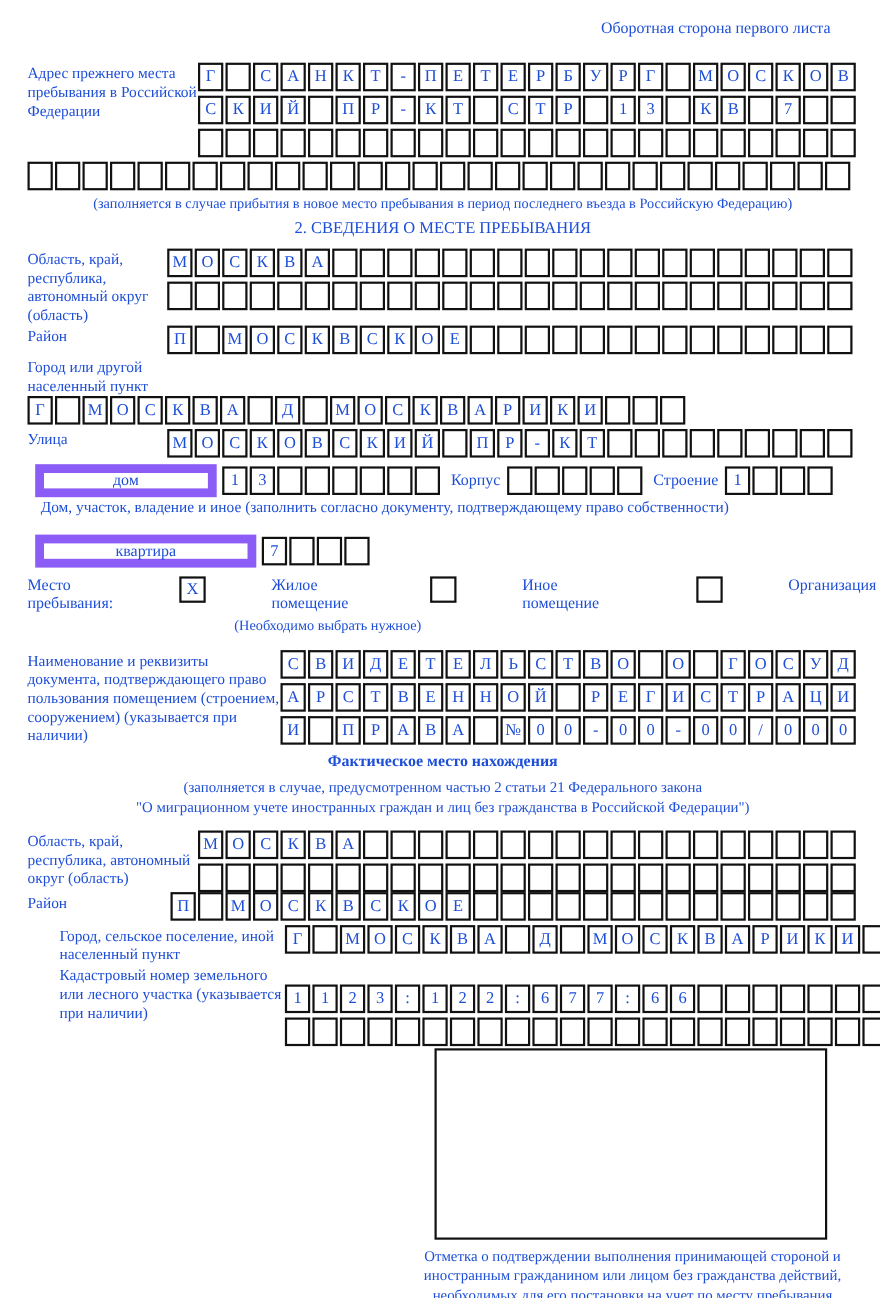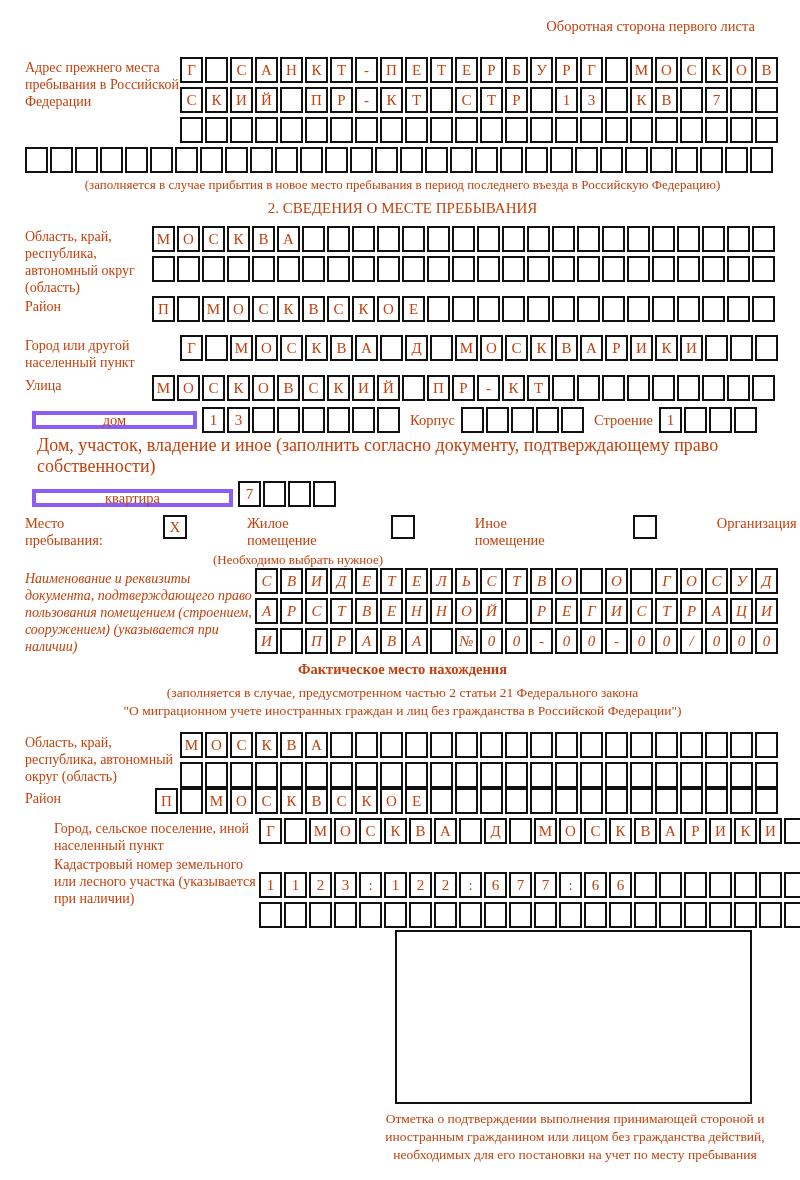--- a/index.html
+++ b/index.html
@@ -1,47 +1,47 @@
 <!DOCTYPE html>
 <html><head>
 <meta charset="utf-8">
 <style>
   html,body{margin:0;padding:0;background:#ffffff;}
   .page{
     position:relative;width:800px;height:1180px;box-sizing:border-box;
-    background:#ffffff;color:#c2410c;overflow:hidden;
+    background:#ffffff;color:#1d4ed8;overflow:hidden;
     font-family:"Liberation Serif","DejaVu Serif",serif;
     font-size:14px;padding:18px 20px 0 25px;
   }
   .header-note{text-align:right;padding-right:25px;font-size:14.5px;}
   .frow{display:flex;align-items:flex-start;}
   .flabel{flex:none;line-height:17px;padding-top:2px;font-size:14px;}
   .w155{width:155px;}.w127{width:127px;}.w130{width:130px;}
   .w205{width:205px;margin-left:29px;}.w230{width:230px;}
   .cellcol{display:flex;flex-direction:column;gap:4px;}
   .cells{display:flex;}
   .cell{
     flex:none;width:23px;height:26px;box-sizing:border-box;margin-right:2px;
     border:2px solid #111;display:flex;align-items:center;justify-content:center;
     font-size:15px;line-height:1;
   }
   .center13{text-align:center;font-size:13px;margin-top:4px;}
   .h2title{text-align:center;font-weight:normal;font-size:15px;margin:7px 0 9px 0;}
   .subtitle{text-align:center;font-weight:bold;font-size:14.5px;margin-top:6px;}
   .subnote{text-align:center;font-size:13.5px;line-height:18px;margin-top:6px;}
-  .mt4{margin-top:4px;}.mt12{margin-top:12px;}.mt14{font-style:italic;}
+  .mt4{margin-top:4px;}.mt12{margin-top:12px;}.mt14{margin-top:14px;}
   .houserow{display:flex;align-items:center;margin-top:6px;}
   .labelbox{
-    flex:none;border:4px solid #8b5cf6;height:18px;box-sizing:border-box;
+    flex:none;border:8px solid #8b5cf6;height:30px;box-sizing:border-box;
     display:flex;align-items:center;justify-content:center;font-size:14.5px;
   }
   .boxdom{width:165px;margin-left:7px;margin-right:5px;}
   .boxkv{width:201px;margin-left:7px;margin-right:5px;}
   .inlinelabel{flex:none;padding:0 6px 0 8px;font-size:14.5px;}
-  .smallnote{font-size:18px;margin:2px 0 0 12px;}
+  .smallnote{font-size:14px;margin:2px 0 0 12px;}
   .stayrow{display:flex;margin-top:8px;font-size:14.5px;gap:24px;}
   .cbox{
     flex:none;width:24px;height:24px;box-sizing:border-box;border:2px solid #111;
     display:flex;align-items:center;justify-content:center;font-size:15px;
   }
   .gap12{width:12px;flex:none;}.gap26{width:26px;flex:none;}.gap40{width:40px;flex:none;}
   .choosenote{font-size:13px;margin:3px 0 0 188px;}
   .padtop18{padding-top:18px;}
   .stampbox{width:357px;height:174px;box-sizing:border-box;border:2px solid #111;margin-left:370px;margin-top:2px;}
   .stampcaption{width:400px;margin-left:350px;margin-top:6px;text-align:center;font-size:13.5px;line-height:18px;}
@@ -256,21 +256,21 @@
         <div class="cell"></div>
         <div class="cell"></div>
         <div class="cell"></div>
         <div class="cell"></div>
         <div class="cell"></div>
         <div class="cell"></div>
         <div class="cell"></div>
       </div>
   </div>
 
-  <div class="frow" style="margin-top:13px;">
+  <div class="frow" style="margin-top:2px;flex-direction:column;">
     <div class="flabel w155">Город или другой населенный пункт</div>
     <div class="cells">
         <div class="cell">Г</div>
         <div class="cell"></div>
         <div class="cell">М</div>
         <div class="cell">О</div>
         <div class="cell">С</div>
         <div class="cell">К</div>
         <div class="cell">В</div>
         <div class="cell">А</div>
@@ -347,21 +347,21 @@
     <div class="inlinelabel">Строение</div>
     <div class="cells">
         <div class="cell">1</div>
         <div class="cell"></div>
         <div class="cell"></div>
         <div class="cell"></div>
       </div>
   </div>
   <div class="smallnote">Дом, участок, владение и иное (заполнить согласно документу, подтверждающему право собственности)</div>
 
-  <div class="houserow" style="margin-top:4px;align-items:flex-end;">
+  <div class="houserow" style="margin-top:16px;">
     <div class="labelbox boxkv">квартира</div>
     <div class="cells">
         <div class="cell">7</div>
         <div class="cell"></div>
         <div class="cell"></div>
         <div class="cell"></div>
       </div>
   </div>
 
   <div class="stayrow">

